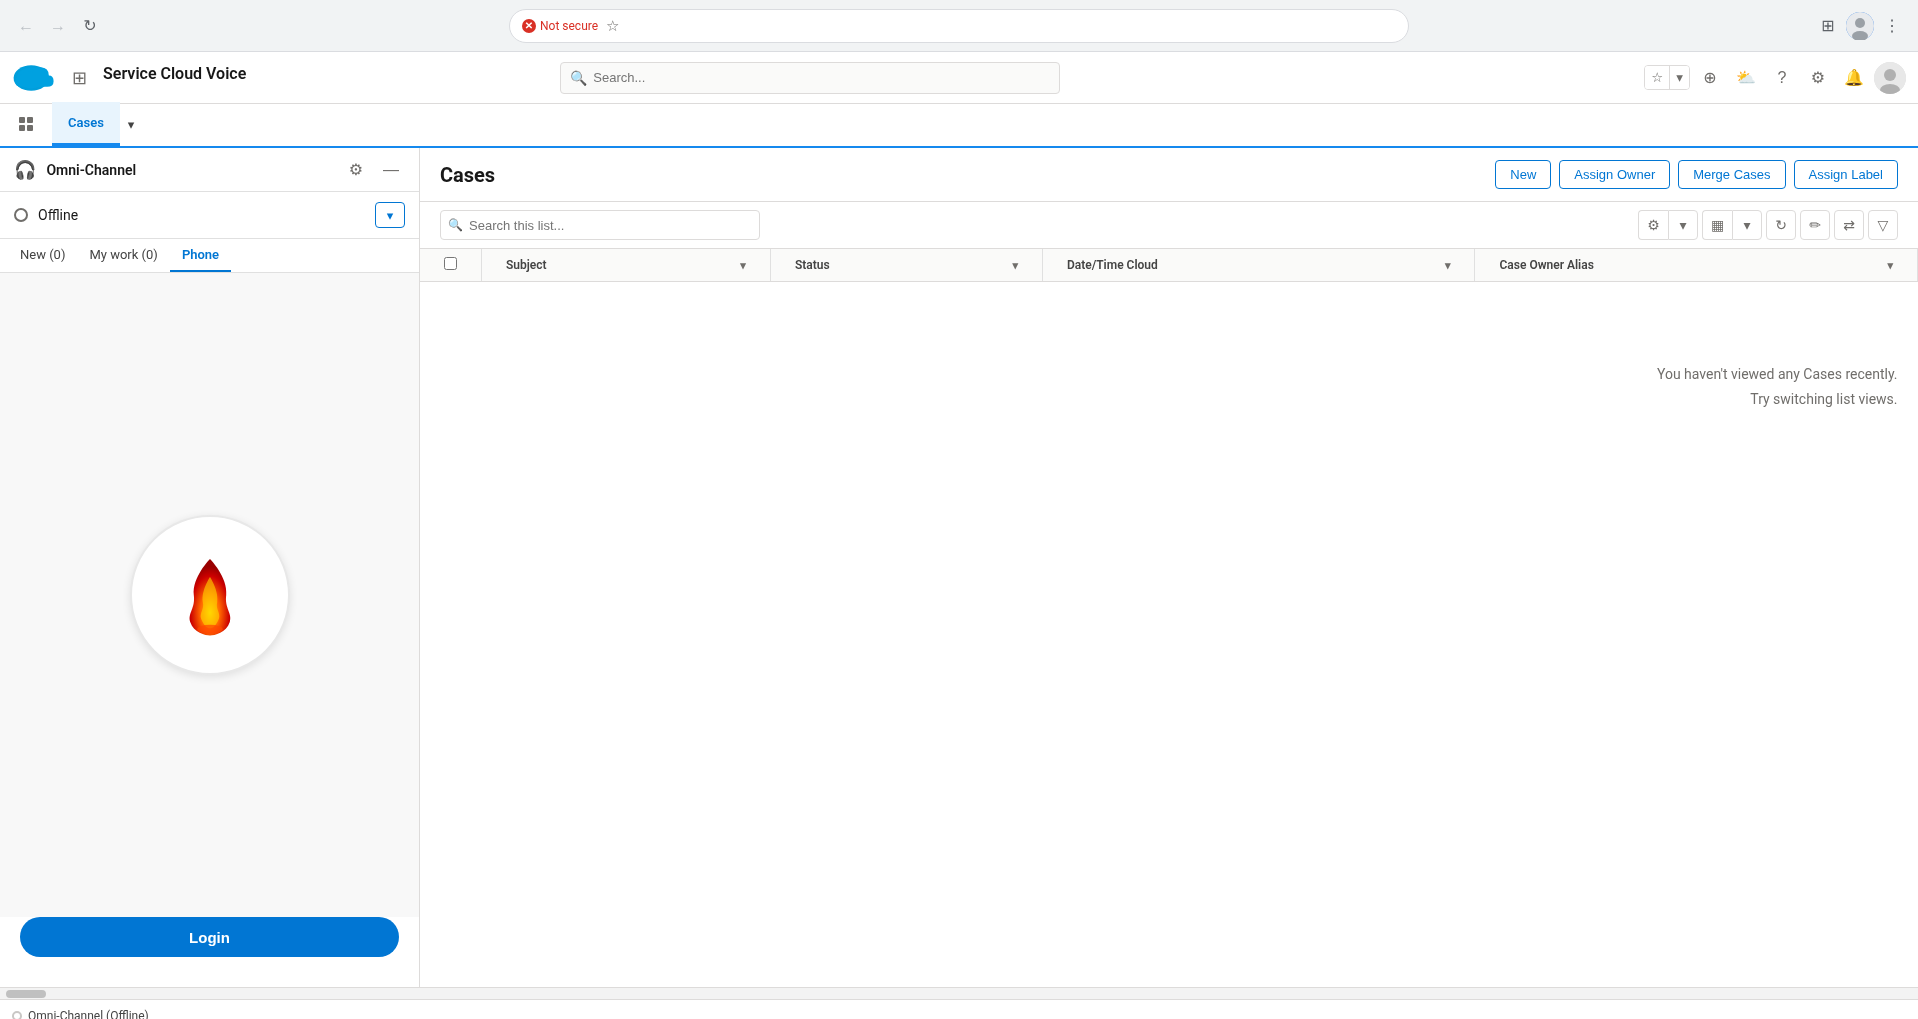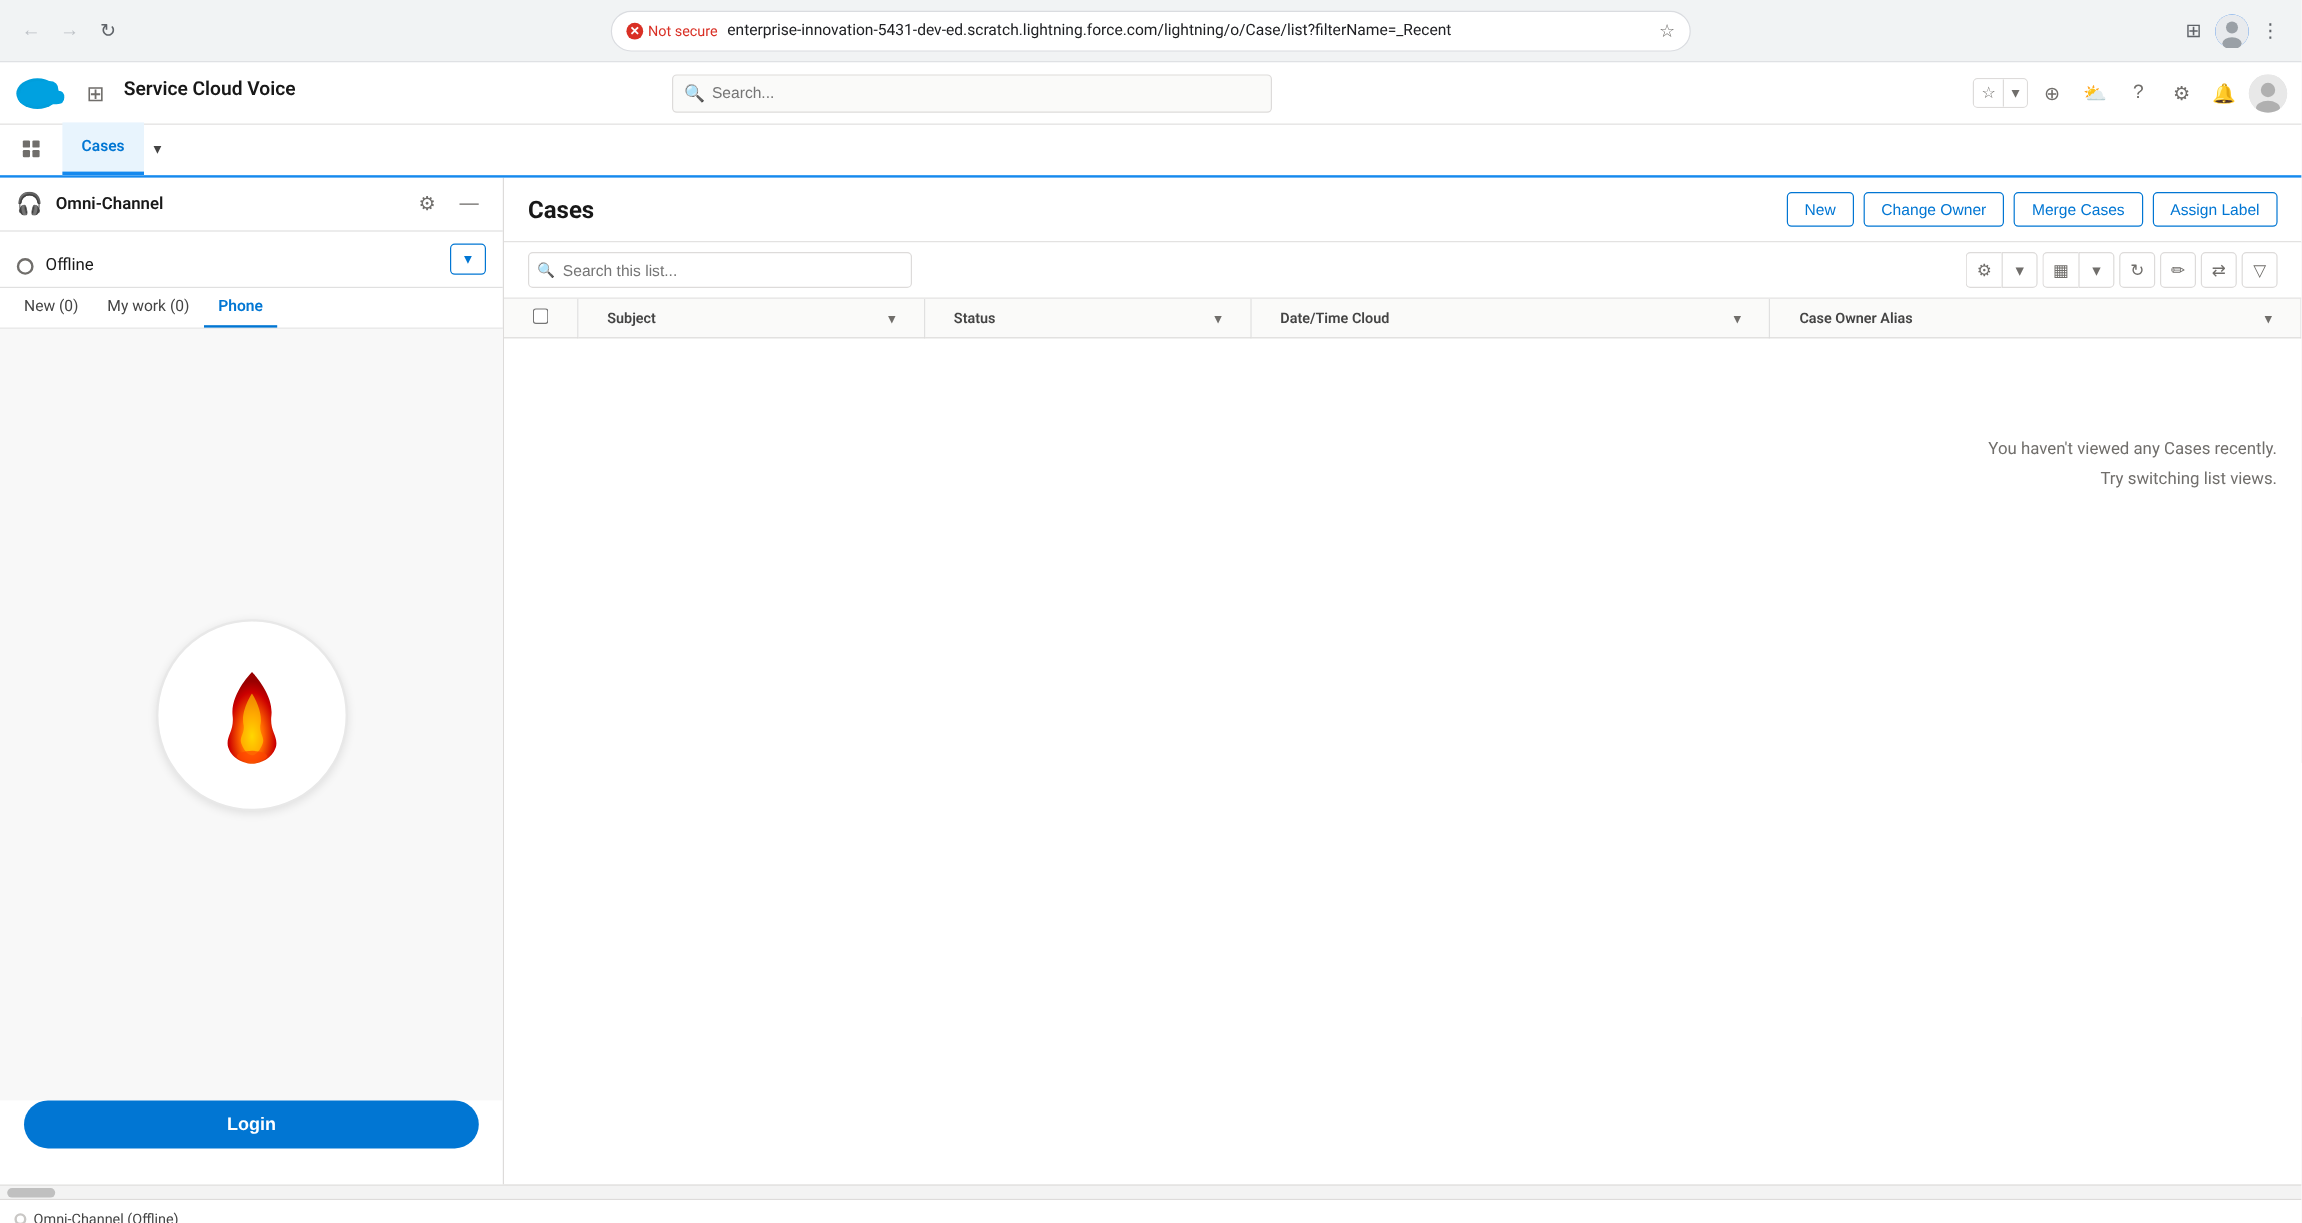--- a/index.html
+++ b/index.html
@@ -282,21 +282,21 @@
     .omni-action-btn {
       background: none;
       border: none;
       cursor: pointer;
       color: #706e6b;
       font-size: 16px;
       padding: 2px 6px;
     }
     .omni-status-row {
       display: flex;
-      align-items: flex-end;
+      align-items: center;
       padding: 10px 14px;
       border-bottom: 1px solid #e0e0e0;
     }
     .omni-status-circle {
       width: 14px;
       height: 14px;
       border-radius: 50%;
       border: 2px solid #706e6b;
       background: white;
       margin-right: 10px;
@@ -578,21 +578,20 @@
   <div class="browser-nav-btns">
     <button class="browser-nav-btn disabled" title="Back">←</button>
     <button class="browser-nav-btn disabled" title="Forward">→</button>
     <button class="browser-nav-btn" title="Reload">↻</button>
   </div>
   <div class="address-bar">
     <div class="not-secure">
       <div class="not-secure-icon">✕</div>
       <span>Not secure</span>
     </div>
-    <span class="url-text">enterprise-innovation-5431-dev-ed.scratch.lightning.force.com/lightning/o/Case/list?filterName=_Recent</span>
     <span style="color:#706e6b; font-size:15px;">☆</span>
   </div>
   <div class="browser-actions">
     <button class="browser-action-btn">⊞</button>
     <div class="user-avatar-chrome">
       <svg viewBox="0 0 28 28" width="28" height="28">
           <circle cx="14" cy="14" r="14" fill="#e8eaed"></circle>
           <circle cx="14" cy="11" r="5" fill="#9aa0a6"></circle>
           <ellipse cx="14" cy="24" rx="8" ry="5" fill="#9aa0a6"></ellipse>
         </svg>
@@ -720,21 +719,21 @@
 
     <div class="cases-header">
       <div class="cases-title-row">
         <span class="cases-title">Cases</span>
       </div>
       <div class="cases-action-btns">
         <button class="cases-action-btn">
           <span>New</span>
         </button>
         <button class="cases-action-btn">
-          <span>Change Owner</span>
+          <span>Assign Owner</span>
         </button>
         <button class="cases-action-btn">
           <span>Merge Cases</span>
         </button>
         <button class="cases-action-btn">
           <span>Assign Label</span>
         </button>
       </div>
     </div>
 

